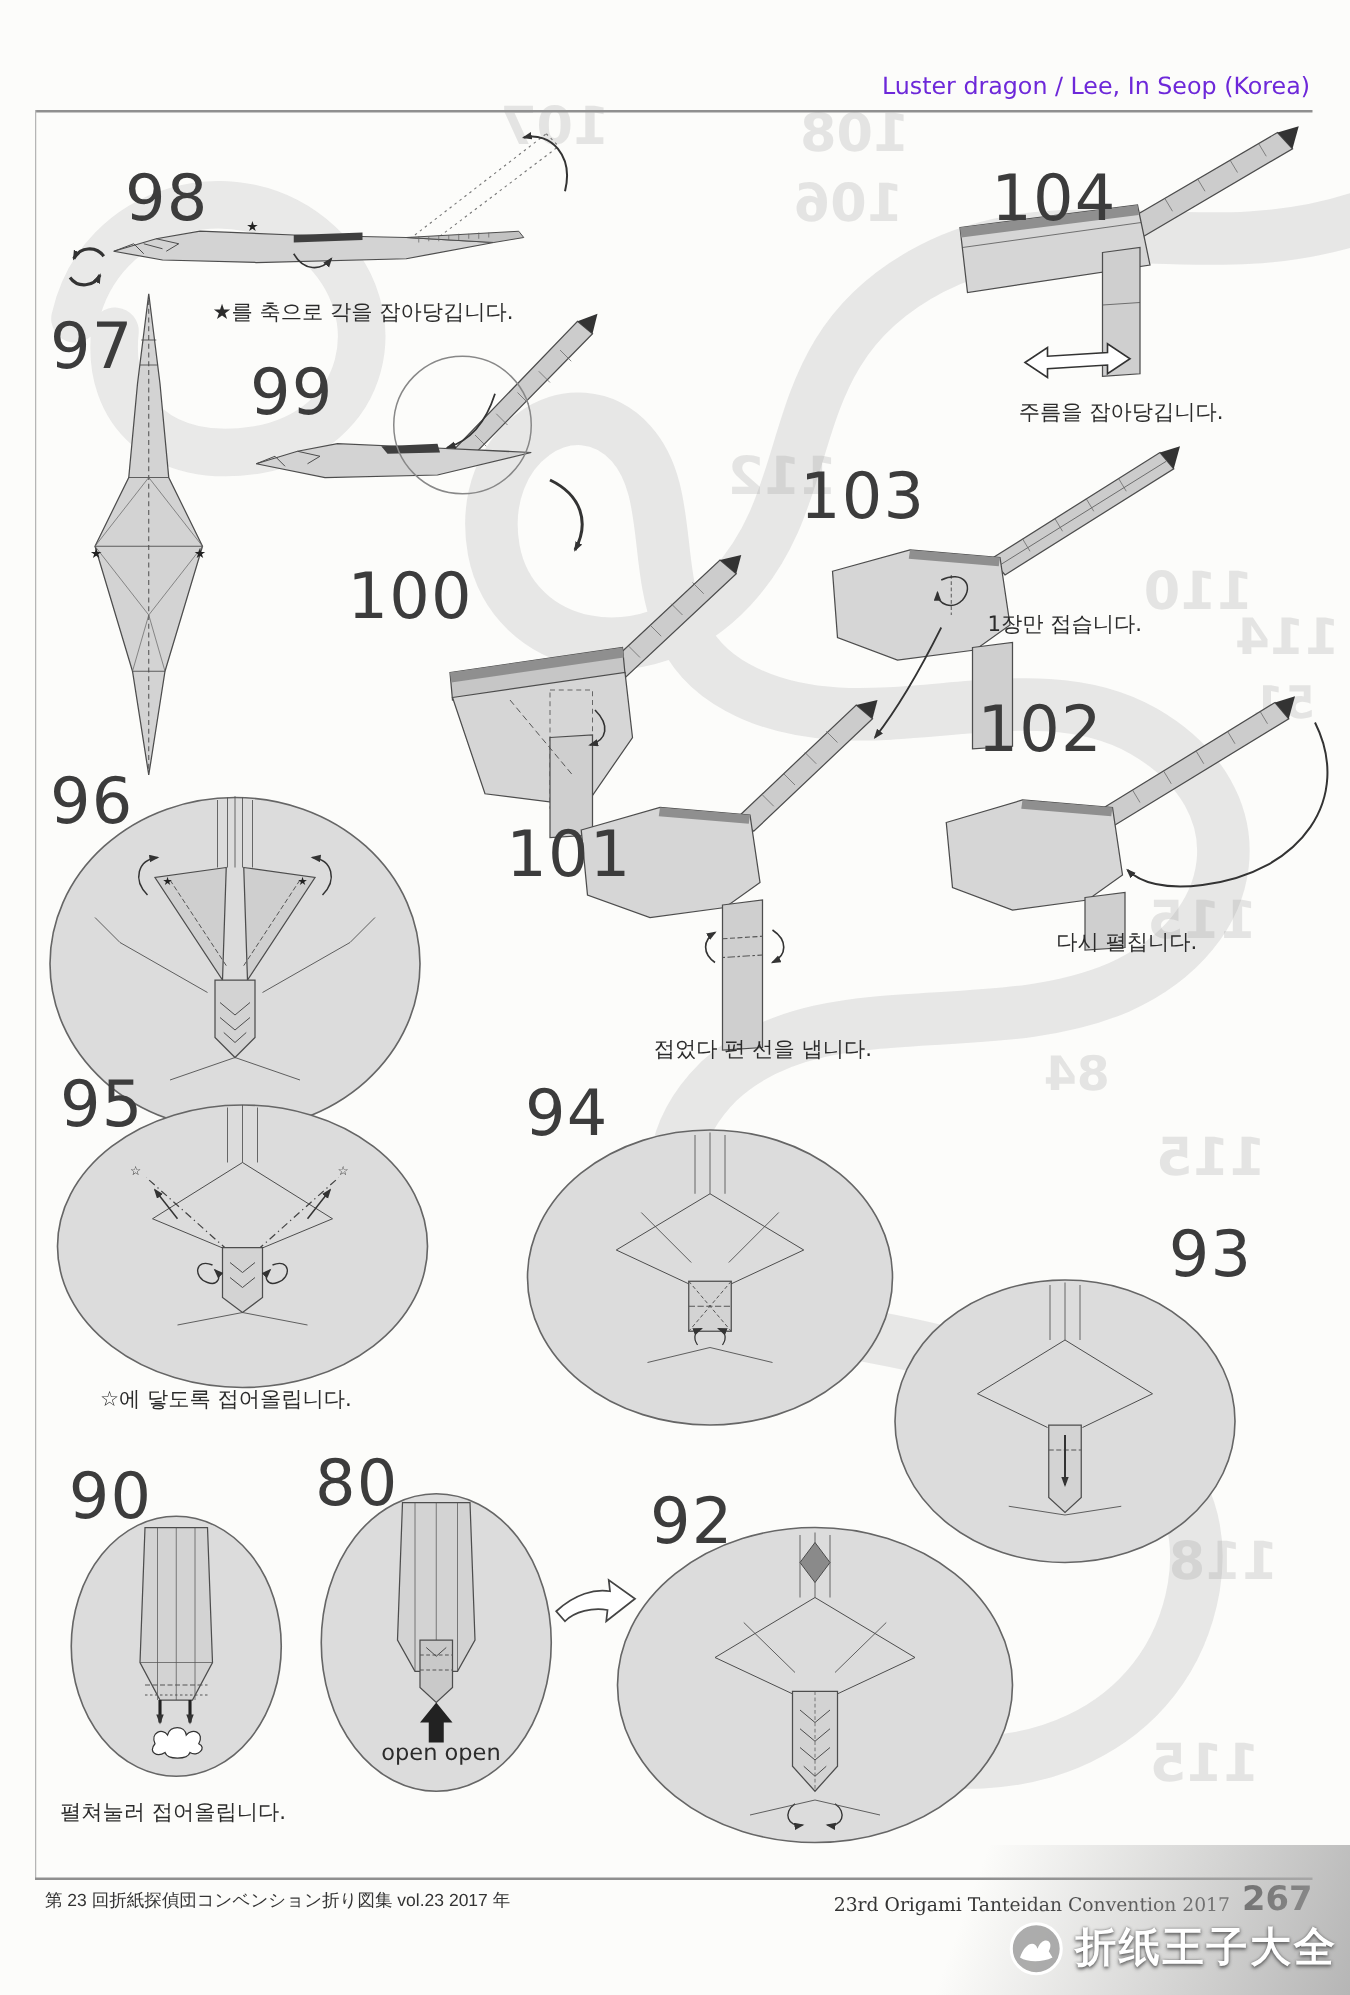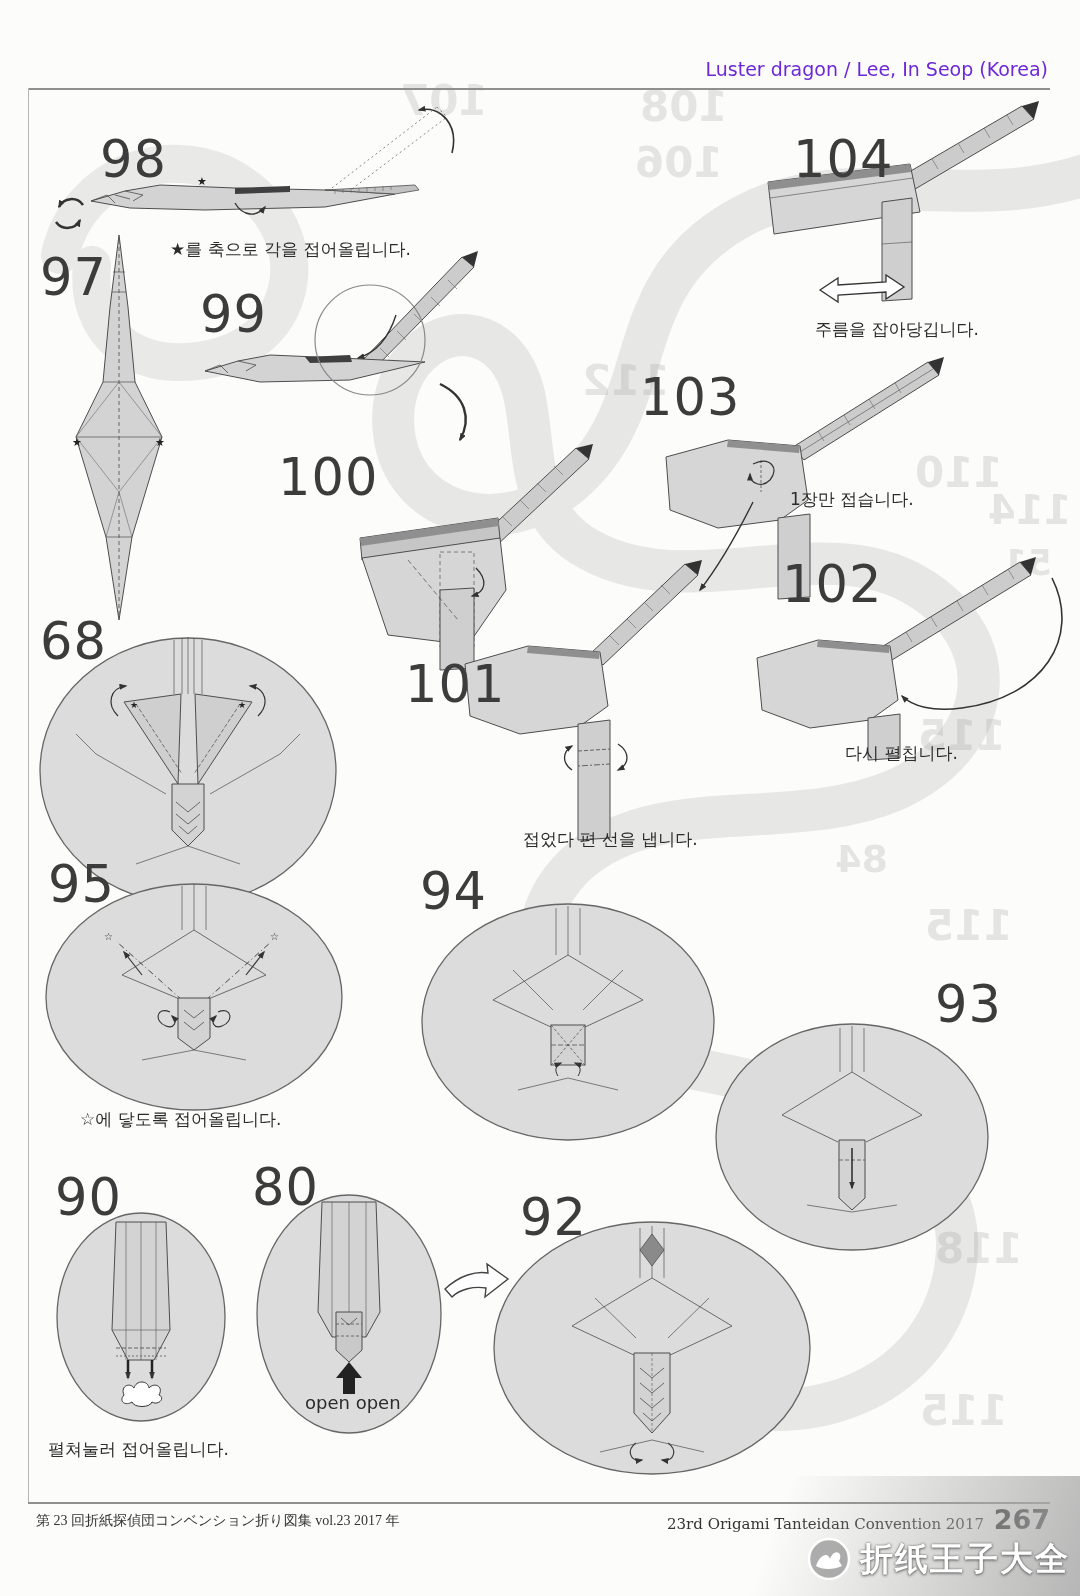--- a/index.html
+++ b/index.html
@@ -5,25 +5,25 @@
   *{margin:0;padding:0;box-sizing:border-box}
   body{background:#9a9a9a;font-family:"DejaVu Sans","Liberation Sans",sans-serif}
   .page{position:relative;width:1080px;height:1596px;background:#fcfcfa;overflow:hidden;margin:0 auto}
   .step-num{position:absolute;font-size:51px;color:#3c3c3c;z-index:2;letter-spacing:1px}
   .caption{position:absolute;font-size:17px;color:#2b2b2b;z-index:2;white-space:nowrap}
   .ghost{position:absolute;transform:scaleX(-1);color:#8a8a8a;opacity:.2;font-weight:700;z-index:0;line-height:1}
   .diagram{position:absolute;z-index:1}
   .rule{position:absolute;background:#8f8f8f;z-index:2}
   .vrule{position:absolute;background:#b5b5b5;z-index:2}
   .header-text{position:absolute;font-size:19px;color:#6d28d9;z-index:2;right:32px;top:58px}
-  .footer-left{position:absolute;left:36px;top:1512px;font-size:14px;color:#333;z-index:2;font-family:Liberation Serif, serif}
+  .footer-left{position:absolute;left:36px;top:1512px;font-size:14px;color:#333;z-index:2;font-family:Liberation Sans, sans-serif}
   .footer-right{position:absolute;right:96px;top:1515px;font-size:15px;color:#333;z-index:2;font-family:"DejaVu Serif","Liberation Serif",serif}
   .page-num{position:absolute;right:30px;top:1504px;font-size:27px;font-weight:700;color:#1e1e1e;z-index:3}
   .corner-shade{position:absolute;right:0;bottom:0;width:400px;height:120px;background:linear-gradient(290deg,#aeaeae,rgba(210,210,210,0) 75%);z-index:3;opacity:.9}
-  .wm{position:absolute;right:10px;bottom:14px;display:flex;align-items:center;gap:8px;z-index:4}
+  .wm{position:absolute;right:10px;bottom:14px;display:flex;gap:8px;z-index:4}
   .wm-text{color:#fff;font-size:33px;font-weight:700;letter-spacing:2px;
            text-shadow:0 1px 3px rgba(90,90,90,.95),0 0 2px #777}
   svg{display:block}
 </style>
 </head>
 <body>
 
 <div class="page">
 
   <svg width="0" height="0" style="position:absolute">
@@ -58,29 +58,29 @@
   <div class="vrule" style="left:28px;top:88px;width:1px;height:1415px"></div>
 
   <div class="step-num" style="left:100px;top:130px">98</div>
   <div class="step-num" style="left:40px;top:248px">97</div>
   <div class="step-num" style="left:200px;top:285px">99</div>
   <div class="step-num" style="left:278px;top:448px">100</div>
   <div class="step-num" style="left:405px;top:655px">101</div>
   <div class="step-num" style="left:782px;top:555px">102</div>
   <div class="step-num" style="left:640px;top:368px">103</div>
   <div class="step-num" style="left:793px;top:130px">104</div>
-  <div class="step-num" style="left:40px;top:612px">68</div>
+  <div class="step-num" style="left:40px;top:612px">96</div>
   <div class="step-num" style="left:48px;top:855px">95</div>
   <div class="step-num" style="left:420px;top:862px">94</div>
   <div class="step-num" style="left:935px;top:975px">93</div>
   <div class="step-num" style="left:55px;top:1168px">90</div>
   <div class="step-num" style="left:252px;top:1158px">80</div>
   <div class="step-num" style="left:520px;top:1188px">92</div>
 
-  <div class="caption" style="left:170px;top:238px">★를 축으로 각을 접어올립니다.</div>
+  <div class="caption" style="left:170px;top:238px">★를 축으로 각을 잡아당깁니다.</div>
   <div class="caption" style="left:815px;top:318px">주름을 잡아당깁니다.</div>
   <div class="caption" style="left:790px;top:488px">1장만 접습니다.</div>
   <div class="caption" style="left:845px;top:742px">다시 펼칩니다.</div>
   <div class="caption" style="left:523px;top:828px">접었다 편 선을 냅니다.</div>
   <div class="caption" style="left:80px;top:1108px">☆에 닿도록 접어올립니다.</div>
   <div class="caption" style="left:305px;top:1392px;font-size:18px">open open</div>
   <div class="caption" style="left:48px;top:1438px">펼쳐눌러 접어올립니다.</div>
 
   <svg class="diagram" style="left:48px;top:192px" width="44" height="44" viewBox="0 0 44 44">
     <path d="M35,13 A14,14 0 0 0 11,15" fill="none" stroke="#333" stroke-width="2.5" marker-end="url(#ah)"></path>

